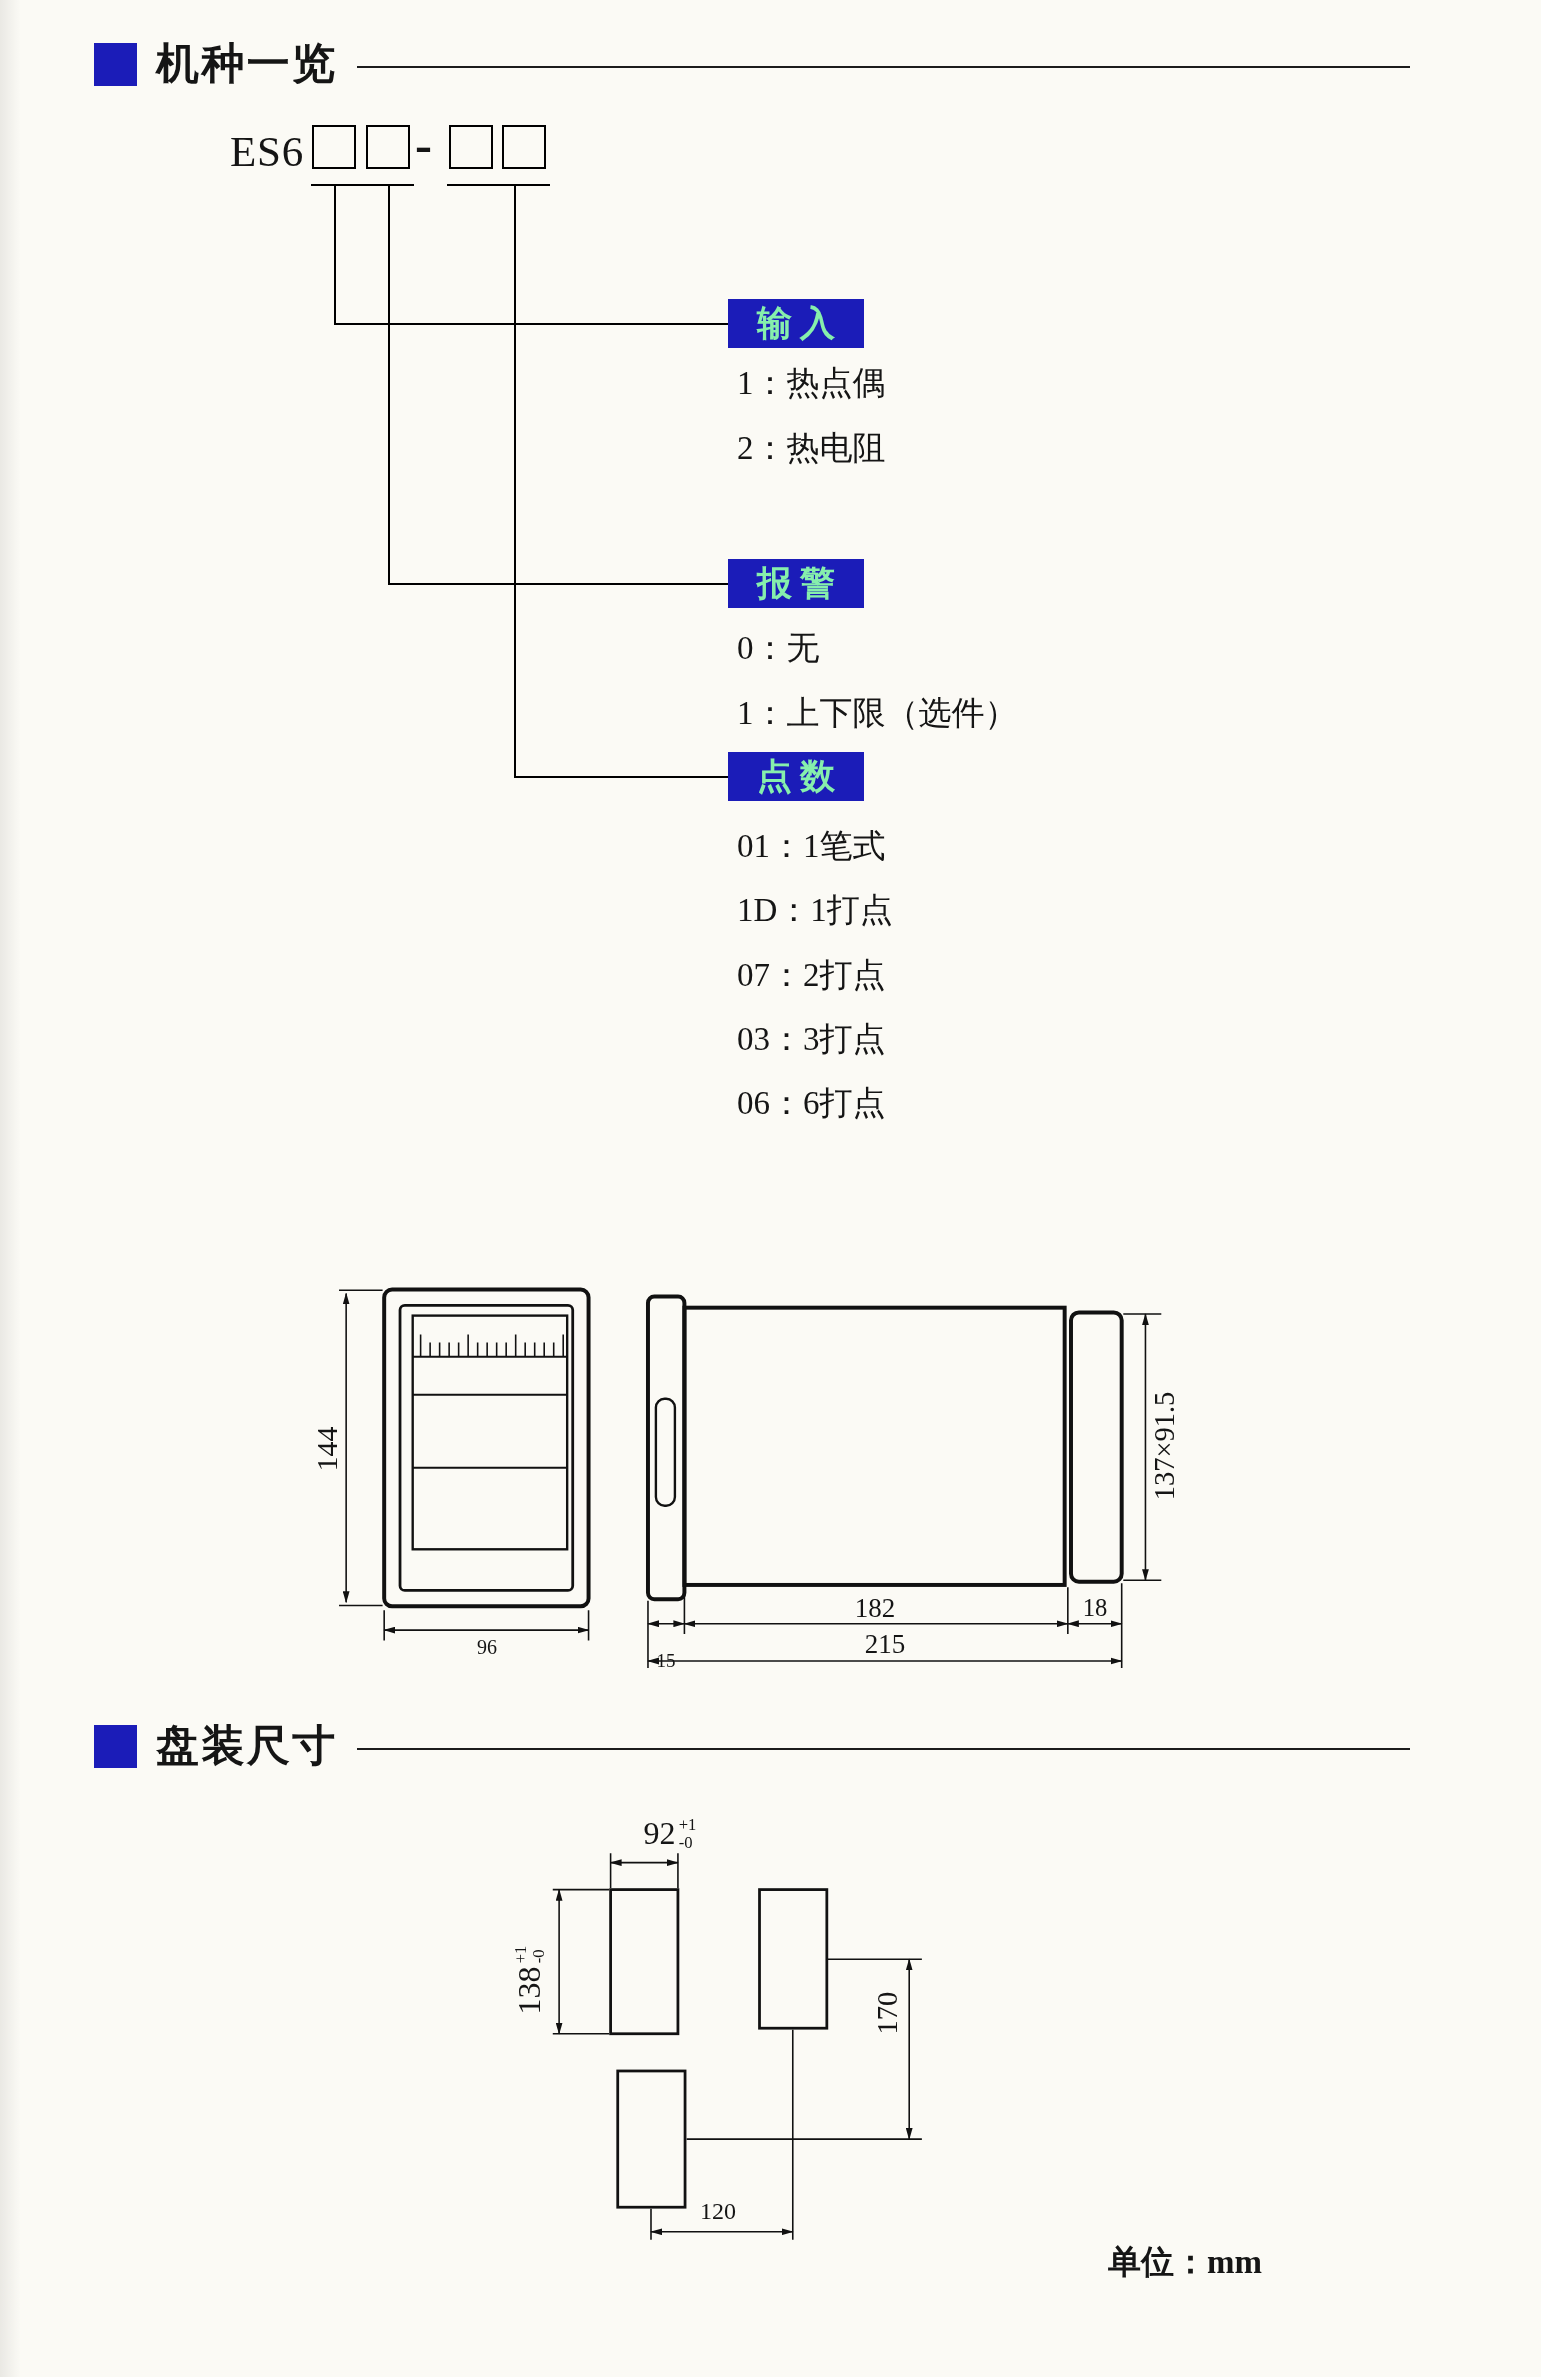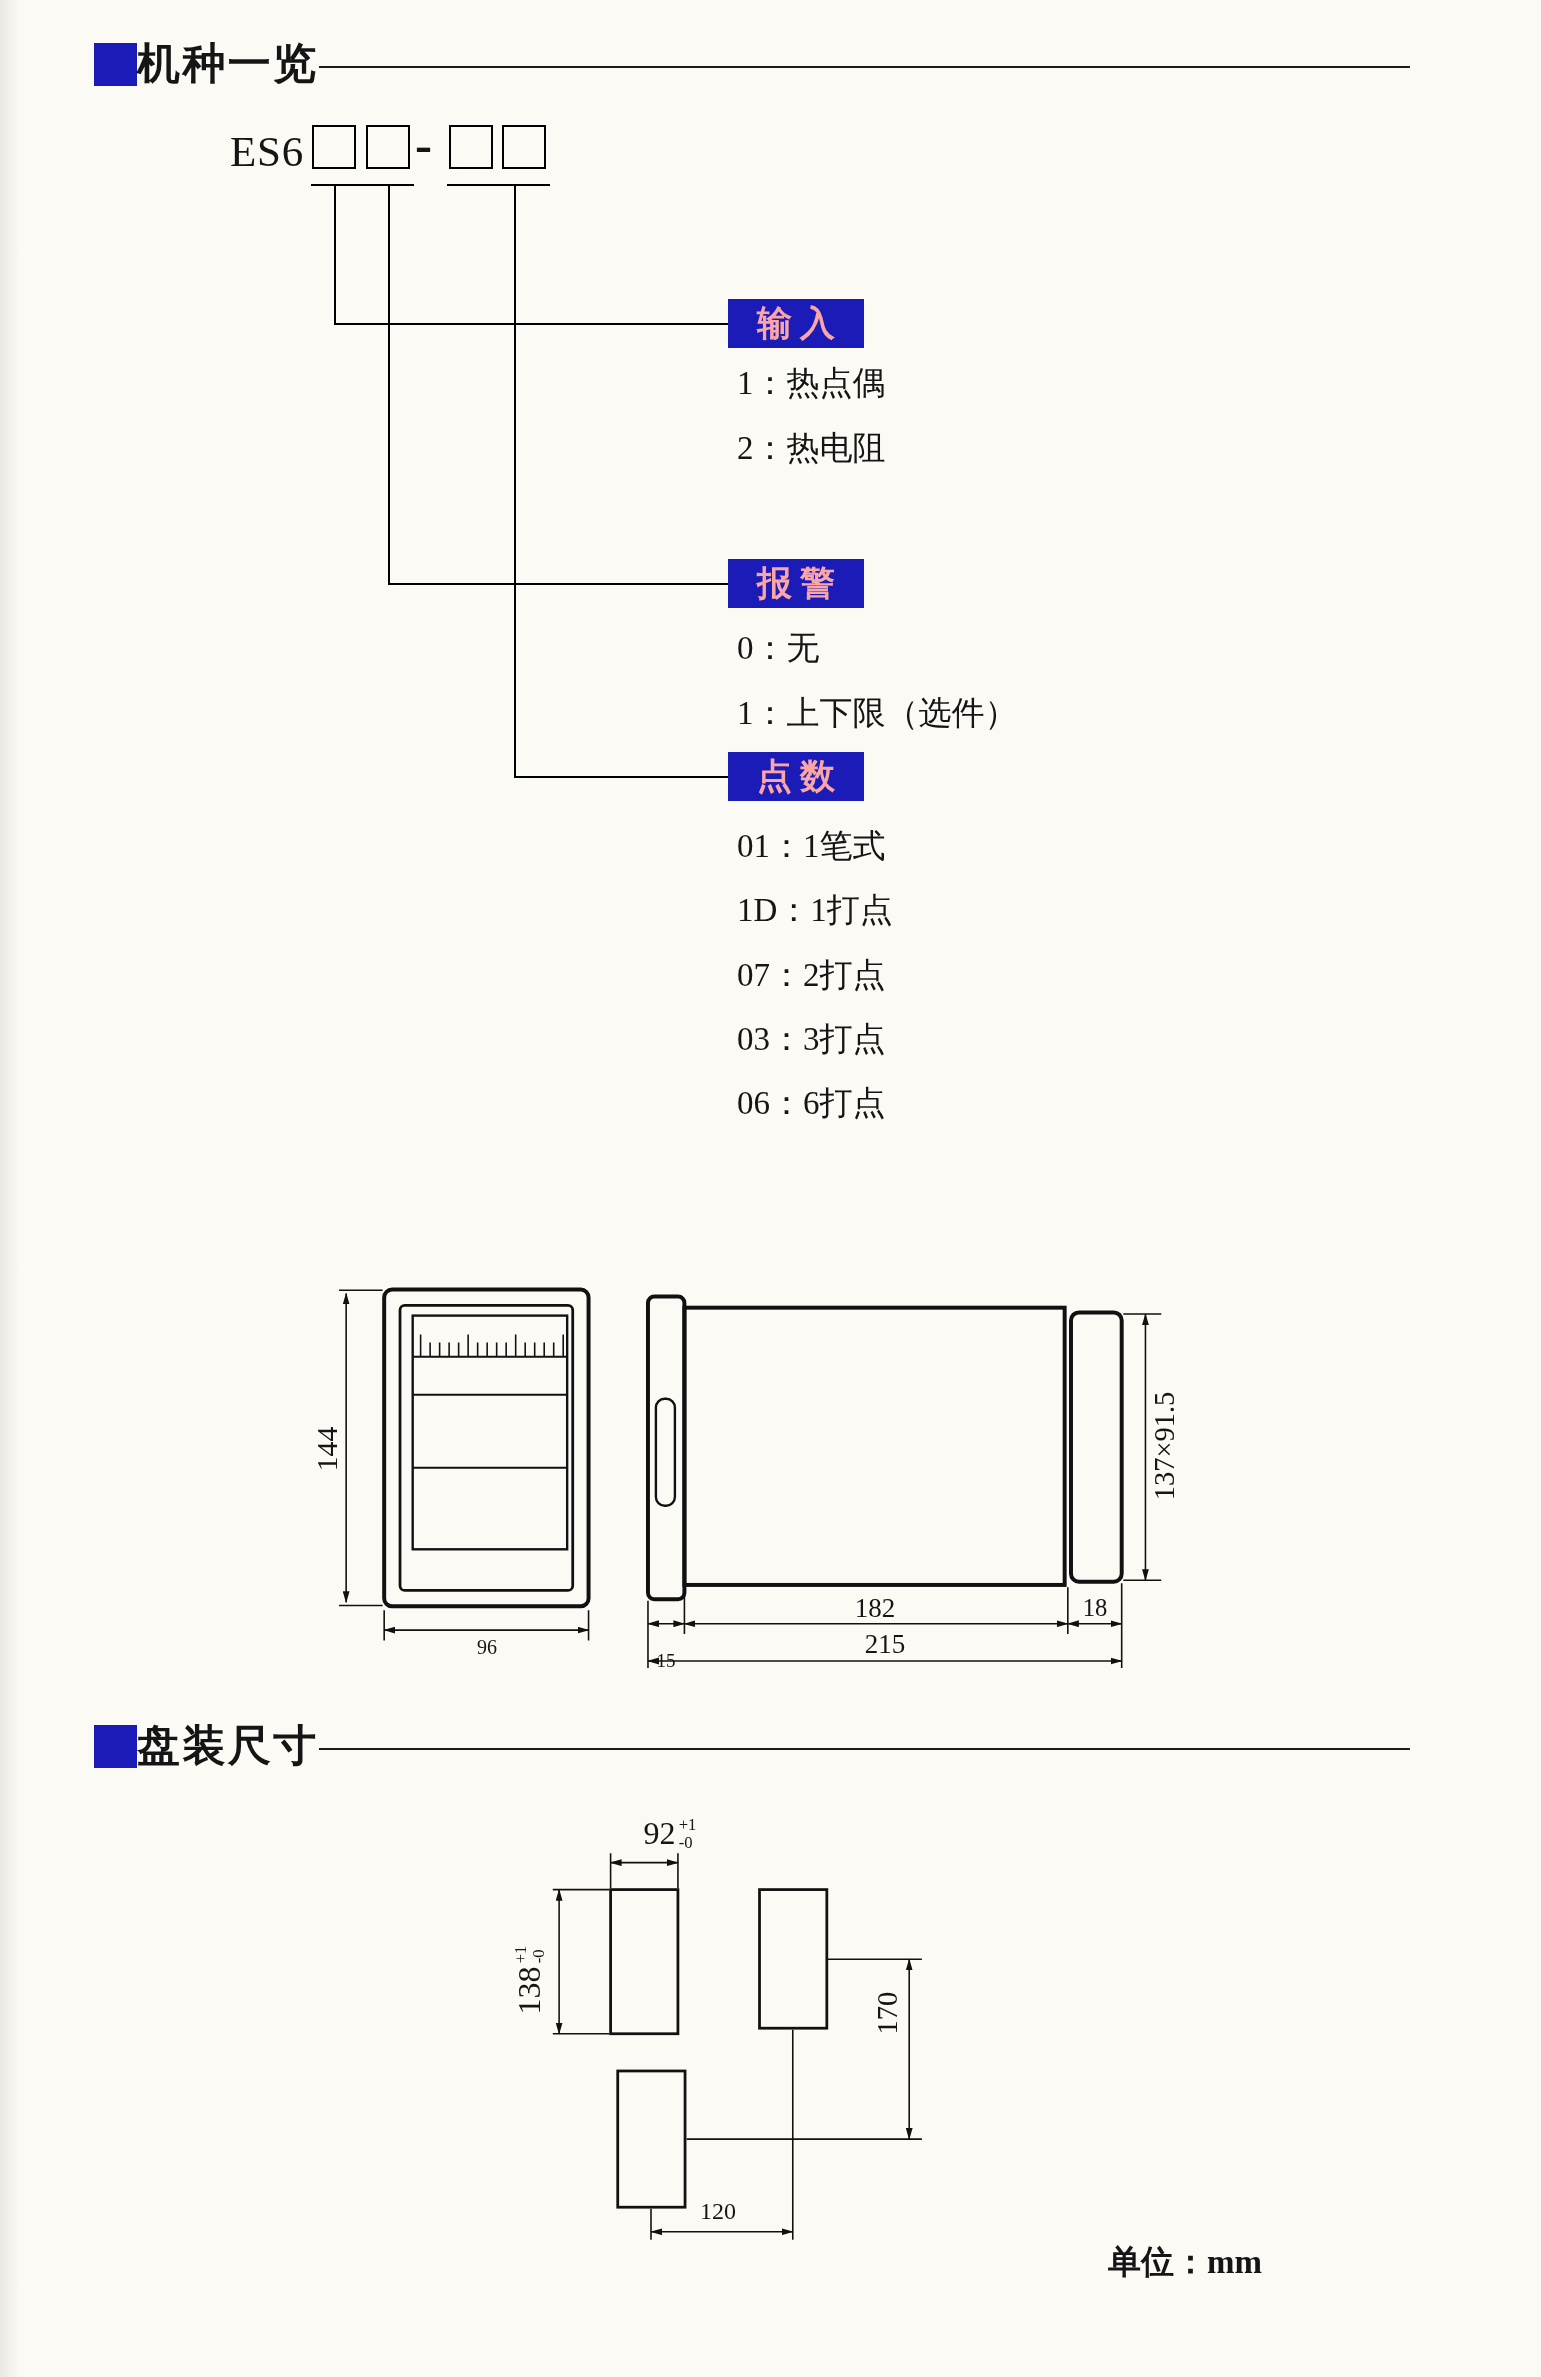--- a/index.html
+++ b/index.html
@@ -5,31 +5,31 @@
   *{margin:0;padding:0;box-sizing:border-box}
   html,body{background:#e9e8e3}
   .page{
     position:relative;width:1541px;height:2377px;background:#fbfaf5;
     font-family:"Liberation Serif","DejaVu Serif",serif;color:#151515;overflow:hidden;
   }
   .page::before{content:"";position:absolute;inset:0;pointer-events:none;
     background:linear-gradient(90deg,rgba(0,0,0,.07),rgba(0,0,0,0) 20.6px);}
   .abs{position:absolute}
   
-  .heading{position:absolute;display:flex;align-items:center;left:94px;width:1316px;height:48px}
+  .heading{position:absolute;display:flex;align-items:center;gap:19px;left:94px;width:1316px;height:48px}
   .hsq{width:43px;height:43px;background:#1b1cb8;flex:0 0 auto}
   .htitle{font-size:43px;font-weight:bold;font-family:"Liberation Sans","DejaVu Sans",sans-serif;letter-spacing:2.4px;white-space:nowrap}
   .hrule{flex:1;height:2.4px;background:#1c1c1c;margin-top:6.3px}
   
   .es6{font-size:43px;letter-spacing:0.8px}
   .codebox{position:absolute;width:44px;height:44px;border:2.4px solid #000;background:#fbfaf5}
   .uline{position:absolute;height:2.4px;background:#000}
   .vline{position:absolute;width:2.4px;background:#000}
   .hline{position:absolute;height:2.4px;background:#000}
-  .bluelabel{position:absolute;left:728px;width:136px;height:49px;background:#1b1cb8;color:#fca5a5;
+  .bluelabel{position:absolute;left:728px;width:136px;height:49px;background:#1b1cb8;color:#86efac;
     font-size:35px;font-weight:bold;display:flex;align-items:center;justify-content:center;letter-spacing:8px;padding-left:8px;white-space:nowrap}
   .item{position:absolute;left:737px;font-size:33px;white-space:nowrap}
   
   .dimlabel{position:absolute;font-size:27px;white-space:nowrap;display:flex;align-items:center}
   .rot{transform:translate(-50%,-50%) rotate(-90deg)}
   .hcenter{transform:translate(-50%,0)}
   .tol{display:inline-flex;flex-direction:column;font-size:16.6px;line-height:1.05;margin-left:3.2px}
   .unit{position:absolute;font-size:33px;font-weight:bold;white-space:nowrap}
   svg{position:absolute;overflow:visible}
 </style>

